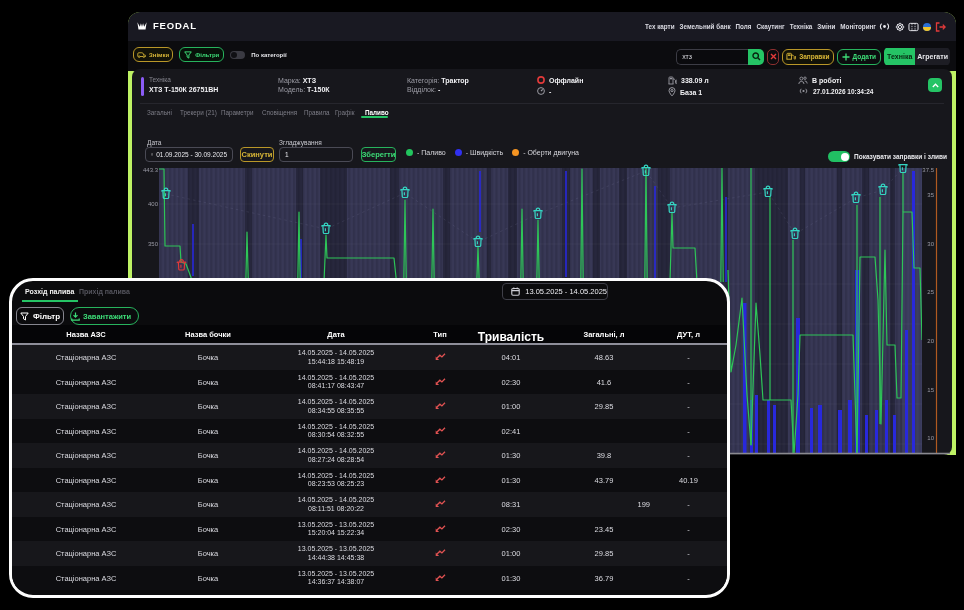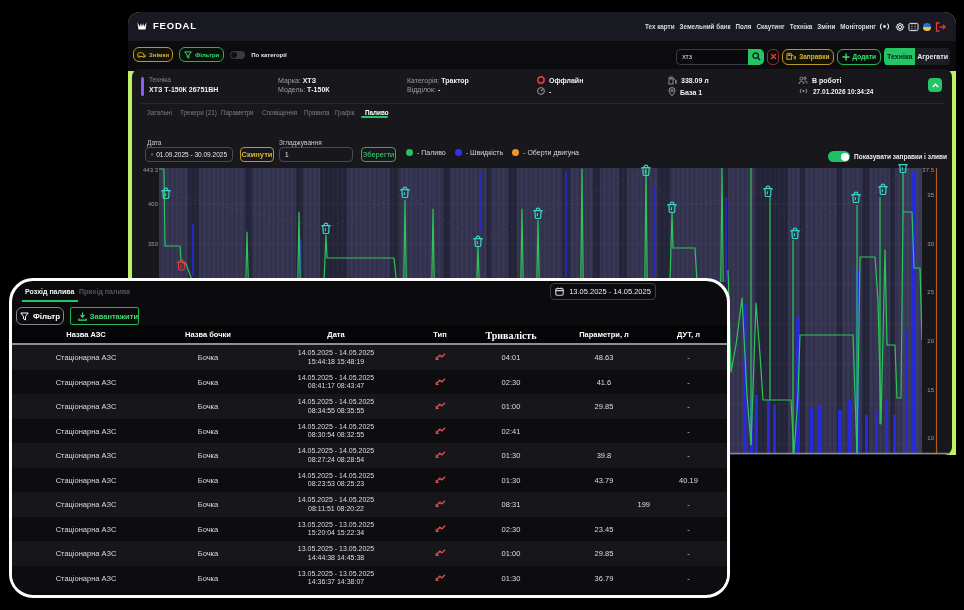--- a/index.html
+++ b/index.html
@@ -212,21 +212,21 @@
       <div class="abs inp" style="left:13px;top:78px;width:88px;">
         <svg width="9" height="9" viewBox="0 0 8 8" fill="none" stroke="#cfcfd6" stroke-width="0.9">
             <rect x="0.7" y="1.3" width="6.6" height="6" rx="1"></rect>
             <path d="M0.7,3.2 h6.6 M2.5,0.4 v1.6 M5.5,0.4 v1.6"></path>
           </svg>
         <span>01.09.2025 - 30.09.2025</span>
       </div>
       <div class="abs" style="left:108px;top:78px;width:34px;height:15px;border:1px solid #b99728;border-radius:4px;color:#d8b637;font-size:7.5px;font-weight:bold;display:flex;align-items:center;justify-content:center;">Скинути</div>
       <div class="abs lbl" style="left:147px;top:70px;color:#c9c9d0;">Згладжування</div>
       <div class="abs inp" style="left:147px;top:78px;width:74px;">1</div>
-      <div class="abs" style="left:229px;top:78px;width:35px;height:15px;border:1px solid #27b35d;border-radius:4px;color:#3ddc77;font-size:7.5px;font-weight:normal;display:flex;align-items:center;justify-content:center;">Зберегти</div>
+      <div class="abs" style="left:229px;top:78px;width:35px;height:15px;border:1px solid #27b35d;border-radius:4px;color:#3ddc77;font-size:7.5px;font-weight:bold;display:flex;align-items:center;justify-content:center;">Зберегти</div>
       <div class="abs" style="left:274px;top:80px;display:flex;align-items:center;gap:4px;">
         <span style="width:7px;height:7px;border-radius:50%;background:#22c55e;"></span>
           <span style="color:#d7d7dd;font-size:7px;">- Паливо</span>
         <span style="width:7px;height:7px;border-radius:50%;background:#3030f0;margin-left:5px;"></span>
           <span style="color:#d7d7dd;font-size:7px;">- Швидкість</span>
         <span style="width:7px;height:7px;border-radius:50%;background:#f59422;margin-left:5px;"></span>
           <span style="color:#d7d7dd;font-size:7px;">- Оберти двигуна</span>
       </div>
       <div class="abs" style="right:5px;top:82px;display:flex;align-items:center;gap:4px;">
         <div style="width:22px;height:11px;border-radius:6px;background:#21c063;position:relative;">
@@ -352,37 +352,37 @@
 </g>
 <line x1="804.5" y1="4" x2="804.5" y2="289" stroke="#b05a20" stroke-width="1.2"></line>
 <line x1="27" y1="289.5" x2="818" y2="289.5" stroke="#8a8a90" stroke-width="1.4"></line>
 </svg></div>
     </div>
   </div>
   <div id="modal">
       <div class="abs mtab" style="left:13px;top:7px;color:#f2f2f2;">Розхід палива</div>
 <div class="abs" style="left:10px;top:19px;width:56px;height:2px;background:#25c465;"></div>
 <div class="abs mtab" style="left:67px;top:7px;color:#55555e;">Прихід палива</div>
-<div class="abs" style="left:490px;top:2px;width:106px;height:17px;border:1px solid #3f3f48;border-radius:4px;display:flex;align-items:center;justify-content:center;gap:5px;color:#ececf0;font-size:7.5px;margin-left:48px;"><svg width="9" height="9" viewBox="0 0 8 8" fill="none" stroke="#cfcfd6" stroke-width="1">
+<div class="abs" style="left:490px;top:2px;width:106px;height:17px;border:1px solid #3f3f48;border-radius:4px;display:flex;align-items:center;justify-content:flex-end;gap:5px;color:#ececf0;font-size:7.5px;"><svg width="9" height="9" viewBox="0 0 8 8" fill="none" stroke="#cfcfd6" stroke-width="1">
           <rect x="0.7" y="1.3" width="6.6" height="6" rx="1"></rect>
           <path d="M0.7,3.2 h6.6 M2.5,0.4 v1.6 M5.5,0.4 v1.6"></path>
         </svg>13.05.2025 - 14.05.2025</div>
 <div class="abs" style="left:4px;top:26px;width:48px;height:18px;border:1px solid #86868f;border-radius:6px;display:flex;align-items:center;justify-content:center;gap:4px;color:#fff;font-size:8px;font-weight:bold;"><svg width="9" height="9" viewBox="0 0 9 9" fill="none" stroke="#fff" stroke-width="1">
           <path d="M0.8,1 h7.4 L5.5,4.5 V8 L3.5,6.8 V4.5 Z"></path>
         </svg>Фільтр</div>
-<div class="abs" style="left:58px;top:26px;width:69px;height:18px;border:1px solid #27b35d;border-radius:2px;display:flex;align-items:center;justify-content:flex-end;gap:3px;color:#3ddc77;font-size:7.5px;font-weight:bold;"><svg width="9" height="9" viewBox="0 0 9 9" fill="none" stroke="#3ddc77" stroke-width="1.2">
+<div class="abs" style="left:58px;top:26px;width:69px;height:18px;border:1px solid #27b35d;border-radius:9px;display:flex;align-items:center;justify-content:flex-start;gap:3px;color:#3ddc77;font-size:7.5px;font-weight:bold;"><svg width="9" height="9" viewBox="0 0 9 9" fill="none" stroke="#3ddc77" stroke-width="1.2">
           <path d="M4.5,0.5 V5 M2.5,3.2 L4.5,5.2 L6.5,3.2 M0.8,6.5 v1.7 h7.4 V6.5"></path>
         </svg>Завантажити</div>
 <div class="abs" style="left:0;top:44px;width:715px;height:18px;background:#050507;">
         <div class="abs" style="left:0px;top:5px;width:148px;text-align:center;color:#fff;font-size:7.5px;font-weight:bold;">Назва АЗС</div>
         <div class="abs" style="left:148px;top:5px;width:96px;text-align:center;color:#fff;font-size:7.5px;font-weight:bold;">Назва бочки</div>
         <div class="abs" style="left:244px;top:5px;width:160px;text-align:center;color:#fff;font-size:7.5px;font-weight:bold;">Дата</div>
         <div class="abs" style="left:404px;top:5px;width:48px;text-align:center;color:#fff;font-size:7.5px;font-weight:bold;">Тип</div>
-        <div class="abs" style="left:452px;top:5px;width:94px;text-align:center;color:#fff;font-size:10px;font-weight:bold;font-family:Liberation Serif, serif;">Тривалість</div>
-        <div class="abs" style="left:546px;top:5px;width:92px;text-align:center;color:#fff;font-size:7.5px;font-weight:bold;">Параметри, л</div>
+        <div class="abs" style="left:452px;top:5px;width:94px;text-align:center;color:#fff;font-size:12px;font-weight:bold;">Тривалість</div>
+        <div class="abs" style="left:546px;top:5px;width:92px;text-align:center;color:#fff;font-size:7.5px;font-weight:bold;">Загальні, л</div>
         <div class="abs" style="left:638px;top:5px;width:77px;text-align:center;color:#fff;font-size:7.5px;font-weight:bold;">ДУТ, л</div>
       </div>
 <div class="abs" style="left:0;top:62px;width:715px;height:2px;background:#8e8e99;"></div>
 <div class="abs" style="left:0;top:64.0px;width:715px;height:24.5px;background:#17171b;color:#dcdce2;font-size:7.5px;">
         <div class="abs" style="left:0;top:8px;width:148px;text-align:center;">Стаціонарна АЗС</div>
         <div class="abs" style="left:148px;top:8px;width:96px;text-align:center;">Бочка</div>
         <div class="abs" style="left:244px;top:4px;width:160px;text-align:center;font-size:7px;line-height:8.5px;">14.05.2025 - 14.05.2025<br>15:44:18 15:48:19</div>
         <div class="abs" style="left:404px;top:8px;width:48px;text-align:center;"><svg width="11" height="8" viewBox="0 0 11 8">
             <path d="M10,0.8 L6.9,3.9 L4.9,2.2 L2,5" stroke="#e05252" stroke-width="1.3" fill="none"></path>
             <path d="M4.1,7 L0.7,7 L0.7,3.6 Z" fill="#e05252"></path>

